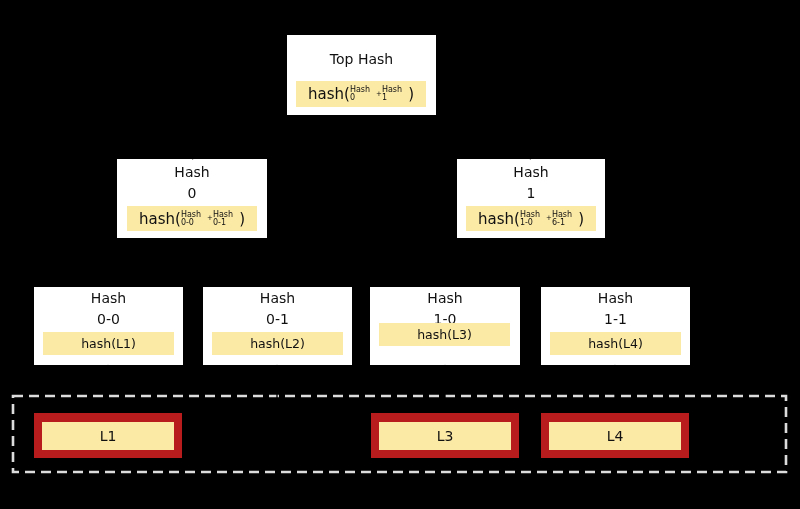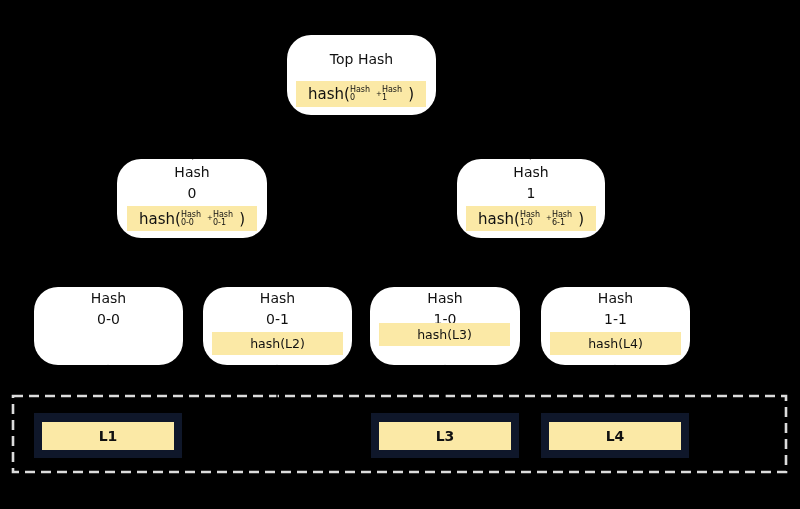--- a/index.html
+++ b/index.html
@@ -7,21 +7,20 @@
     position: relative;
     width: 800px;
     height: 509px;
     background: #000;
     font-family: "DejaVu Sans", sans-serif;
     overflow: hidden;
   }
   .node {
     position: absolute;
     background: #fff;
-    border-radius: 24px;
   }
   .node-title {
     color: #111;
     text-align: center;
     font-size: 14px;
     line-height: 1.5;
     padding-top: 3px;
   }
   .node-title.single {
     padding-top: 14px;
@@ -47,22 +46,21 @@
   .ops {
     display: flex;
     flex-direction: row;
     align-items: center;
     line-height: 1;
   }
   .ops .op { font-size: 8px; }
   .ops .plus { font-size: 7px; line-height: 0.65; }
   .datablock {
     position: absolute;
-    background: #0f172a;
-    font-weight: bold;
+    background: #b91c1c;
   }
   .datablock .inner {
     position: absolute;
     left: 8px; top: 9px; width: 132px; height: 28px;
     background: #FBE9A6;
     display: flex;
     align-items: center;
     justify-content: center;
     font-size: 14px;
     color: #111;
@@ -122,20 +120,21 @@
       </span>
       <span class="fn">)</span>
     </div>
   </div>
 
   <div class="node" style="left:34px; top:287px; width:149px; height:78px;">
     <div class="node-title tight">
       <div>Hash</div>
       <div>0-0</div>
     </div>
+    <div class="hashbox single" style="left:9px; top:45px; width:131px; height:23px;">hash(L1)</div>
   </div>
 
   <div class="node" style="left:203px; top:287px; width:149px; height:78px;">
     <div class="node-title tight">
       <div>Hash</div>
       <div>0-1</div>
     </div>
     <div class="hashbox single" style="left:9px; top:45px; width:131px; height:23px;">hash(L2)</div>
   </div>
 

